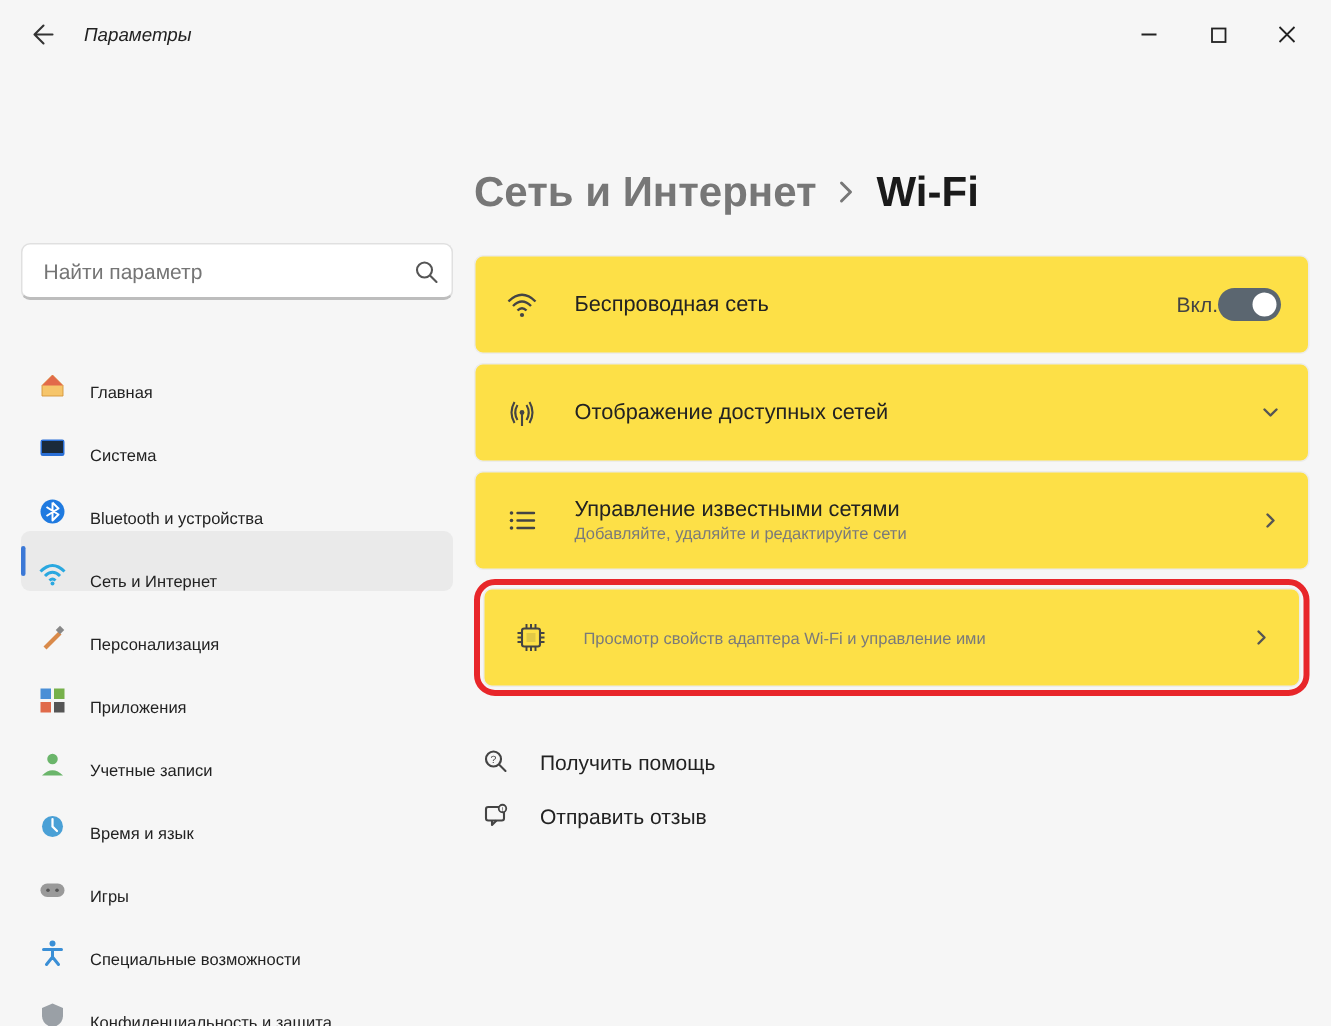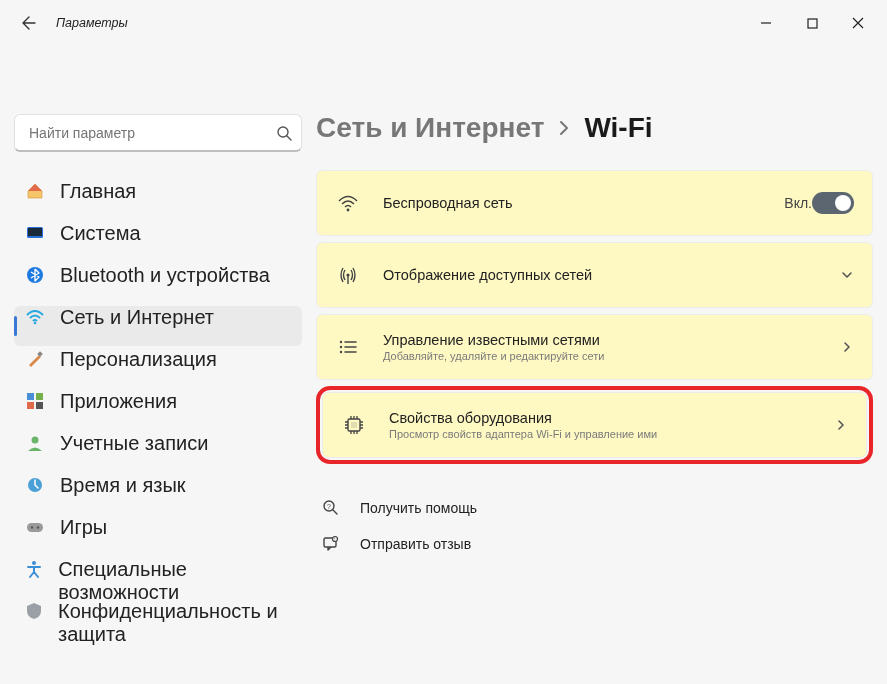--- a/index.html
+++ b/index.html
@@ -8,50 +8,50 @@
   
   .titlebar { height: 46px; display: flex; align-items: center; padding: 0 6px 0 12px; }
   .back-btn { width: 34px; height: 34px; display:flex; align-items:center; justify-content:center; border-radius:4px; }
   .app-title { font-size: 12.5px; color: #222; margin-left: 10px; font-style: italic; }
   .win-controls { margin-left: auto; display: flex; }
   .win-btn { width: 46px; height: 32px; display:flex; align-items:center; justify-content:center; color:#222; }
 
   
   .layout { display: flex; padding: 0 14px 0 14px; }
   .sidebar { width: 302px; padding-right: 14px; }
-  .search-wrap { position: relative; margin: 68px 0 28px 0; }
+  .search-wrap { position: relative; margin: 116px 0 28px 0; }
   .search-input {
     width: 100%; height: 38px; border: 1px solid #e0e0e0; border-bottom: 2px solid #bdbdbd;
     border-radius: 6px; background: #fff; padding: 0 40px 0 14px; font-size: 14px; color:#555;
     outline: none;
   }
   .search-icon-wrap { position:absolute; right:10px; top:50%; transform:translateY(-50%); color:#555; }
 
   .nav { list-style: none; }
   .nav-item {
-    height: 40px; display: flex; align-items: flex-start; padding: 0 10px;
-    border-radius: 6px; font-size: 20px; color:#222; position:relative;
+    height: 40px; display: flex; align-items: flex-end; padding: 0 10px;
+    border-radius: 6px; font-size: 11px; color:#222; position:relative;
     margin-bottom: 2px;
   }
   .nav-item.selected { background: #eaeaea; }
   .nav-item.selected::before {
     content:""; position:absolute; left:0; top:10px; bottom:10px; width:3px;
     background:#3b78d6; border-radius:2px;
   }
   .nav-icon { width: 22px; height: 22px; margin-right: 14px; display:flex; align-items:center; justify-content:center; }
 
   
   .main { flex: 1; padding-top: 66px; }
   .breadcrumb { display:flex; align-items:center; gap:14px; margin-bottom: 26px; }
   .bc-parent { font-size: 28px; font-weight:600; color:#777; }
   .bc-sep { font-size: 22px; color:#777; }
   .bc-current { font-size: 28px; font-weight:600; color:#1a1a1a; }
 
   .card {
-    background:#fef9c3; border:1px solid #ececec; border-radius:6px;
+    background:#fde047; border:1px solid #ececec; border-radius:6px;
     min-height:66px; display:flex; align-items:center; padding:0 18px 0 16px;
     margin-bottom:6px; position:relative;
   }
   .card-icon { width:30px; display:flex; justify-content:center; color:#444; margin-right:20px; }
   .card-body { flex:1; }
   .card-title { font-size:14.5px; color:#222; }
   .card-sub { font-size:11px; color:#7a7a7a; margin-top:2px; }
   .card-tail { display:flex; align-items:center; color:#444; }
   .toggle {
     width:42px; height:22px; background:#5b6670; border-radius:11px; position:relative;
@@ -295,21 +295,20 @@
     <div class="highlight-wrap">
       <div class="card">
         <span class="card-icon">
           <svg width="22" height="22" viewBox="0 0 22 22">
               <rect x="5" y="5" width="12" height="12" rx="1.5" stroke="#444" stroke-width="1.4" fill="none"></rect>
               <rect x="8" y="8" width="6" height="6" fill="#444" opacity="0.15"></rect>
               <path d="M8 2 V5 M11 2 V5 M14 2 V5 M8 17 V20 M11 17 V20 M14 17 V20 M2 8 H5 M2 11 H5 M2 14 H5 M17 8 H20 M17 11 H20 M17 14 H20" stroke="#444" stroke-width="1.3"></path>
             </svg>
         </span>
         <div class="card-body">
-          <div class="card-title">Свойства оборудования</div>
           <div class="card-sub">Просмотр свойств адаптера Wi-Fi и управление ими</div>
         </div>
         <div class="card-tail">
           <span class="chevron">
             <svg width="14" height="14" viewBox="0 0 14 14">
                 <path d="M5 3 L9 7 L5 11" stroke="#555" stroke-width="1.6" fill="none" stroke-linecap="round" stroke-linejoin="round"></path>
               </svg>
           </span>
         </div>
       </div>

